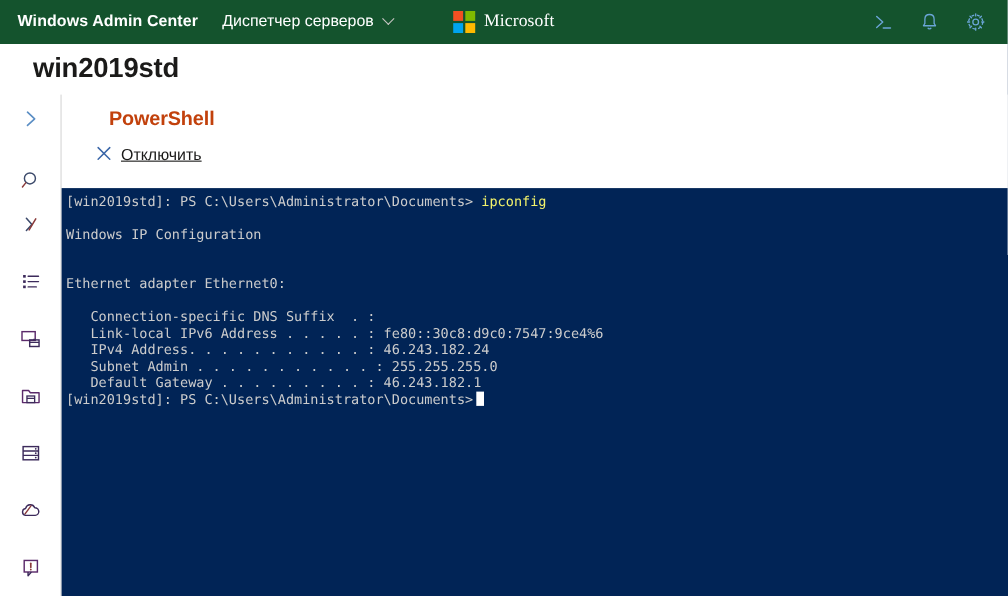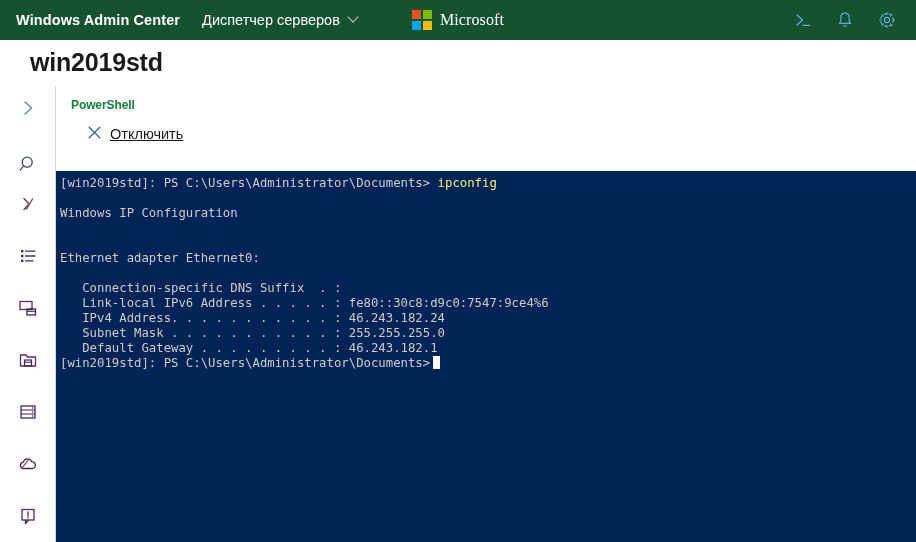--- a/index.html
+++ b/index.html
@@ -109,24 +109,24 @@
   .rail-spacer-md { height: 12px; }
 
   
   .content {
     position: absolute;
     top: 86px; left: 57px;
     width: 859px; height: 456px;
     background: #ffffff;
   }
   .tool-title {
-    font-size: 12px;
+    font-size: 18px;
     font-weight: bold;
-    color: #15803d;
-    margin: 12px 0 0 14px;
+    color: #c2410c;
+    margin: 12px 0 0 42px;
     letter-spacing: -.1px;
   }
   .cmdbar {
     margin: 11px 0 0 30px;
     display: flex; align-items: center;
   }
   .cmd-btn {
     display: flex; align-items: center;
     cursor: pointer;
     padding: 2px 4px 2px 0;
@@ -326,18 +326,18 @@
     <div id="terminal-output">
         <div class="term-line blank">&nbsp;</div>
         <div class="term-line">Windows IP Configuration</div>
         <div class="term-line blank">&nbsp;</div>
         <div class="term-line blank">&nbsp;</div>
         <div class="term-line">Ethernet adapter Ethernet0:</div>
         <div class="term-line blank">&nbsp;</div>
         <div class="term-line">   Connection-specific DNS Suffix  . :</div>
         <div class="term-line">   Link-local IPv6 Address . . . . . : fe80::30c8:d9c0:7547:9ce4%6</div>
         <div class="term-line">   IPv4 Address. . . . . . . . . . . : 46.243.182.24</div>
-        <div class="term-line">   Subnet Mask . . . . . . . . . . . : 255.255.255.0</div>
+        <div class="term-line">   Subnet Admin . . . . . . . . . . . : 255.255.255.0</div>
         <div class="term-line">   Default Gateway . . . . . . . . . : 46.243.182.1</div>
       </div>
     <div class="term-line"><span>[win2019std]: PS C:\Users\Administrator\Documents&gt;</span><span class="cursor-block"></span></div>
   </div>
 </div>
 
 </body></html>

